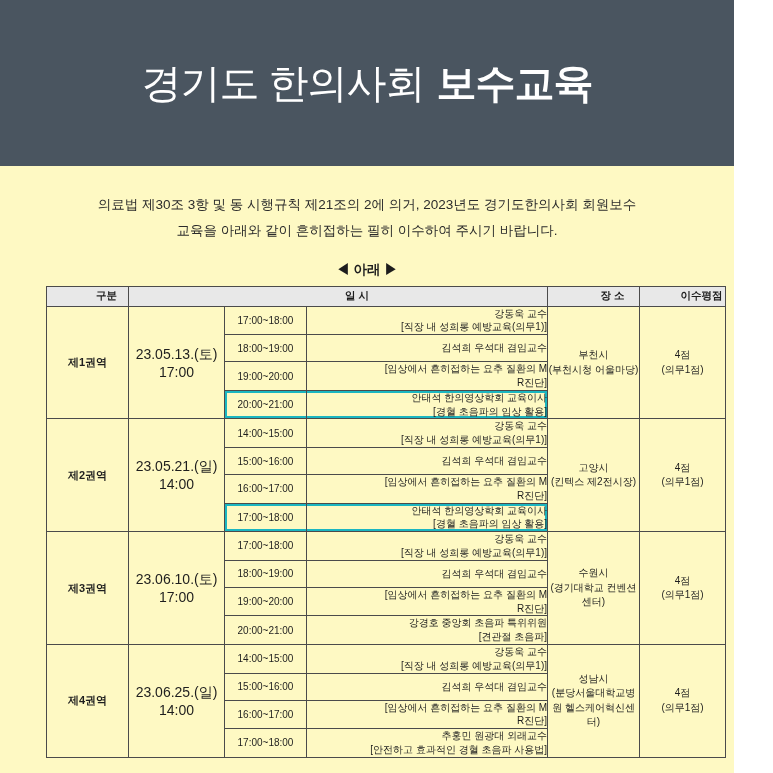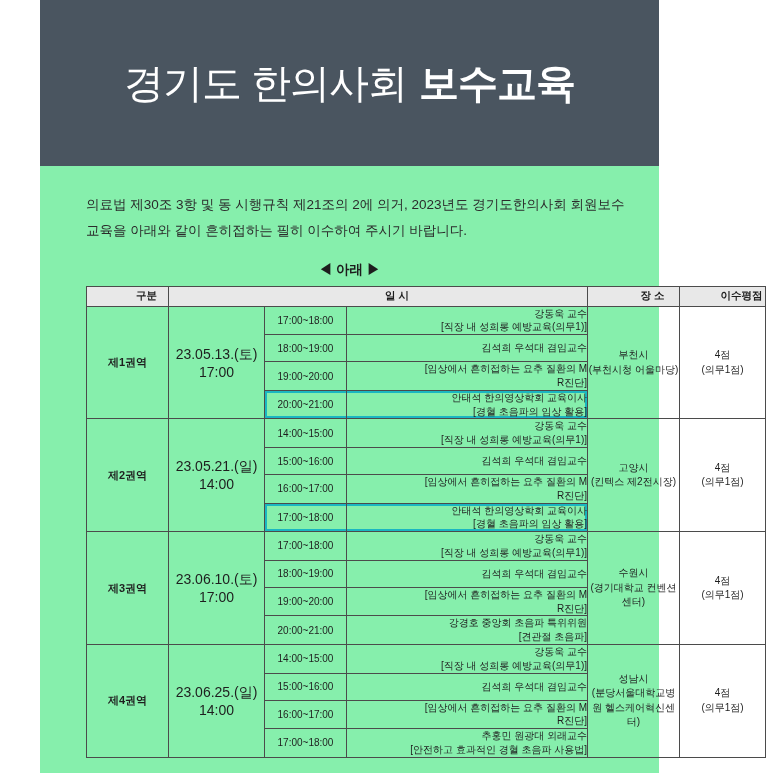--- a/index.html
+++ b/index.html
@@ -9,24 +9,23 @@
   body {
     width: 773px;
     height: 773px;
     background: #ffffff;
     font-family: "Liberation Sans", sans-serif;
     color: #222222;
     overflow: hidden;
   }
   .page {
     position: relative;
-    width: 619px;
+    width: 734px;
     height: 773px;
-    background: #86efac;
-    margin-left: 40px;
+    background: #fef9c3;
   }
   
   .banner {
     height: 166px;
     background: #4a5560;
     display: flex;
     align-items: center;
     justify-content: center;
   }
   .banner-title {
@@ -38,20 +37,21 @@
   .banner-title .thin {
     font-weight: 400;
   }
   .banner-title .bold {
     font-weight: 700;
     margin-left: 12px;
   }
   
   .intro {
     margin: 26px 46px 0 46px;
+    text-align: center;
     font-size: 13.5px;
     line-height: 1.95;
     color: #2b2b2b;
   }
   .intro div {
     white-space: nowrap;
   }
   
   .below-marker {
     text-align: center;

